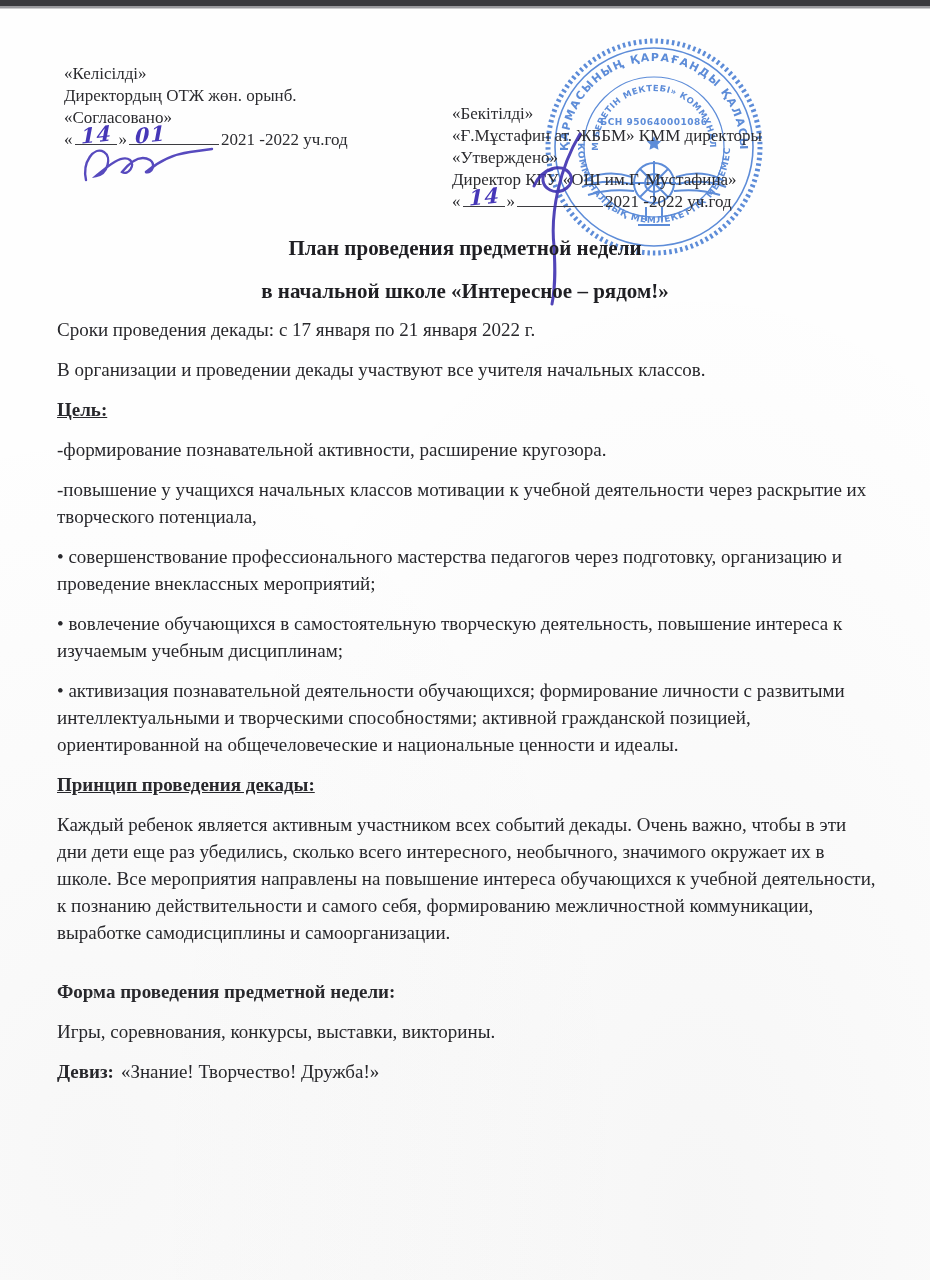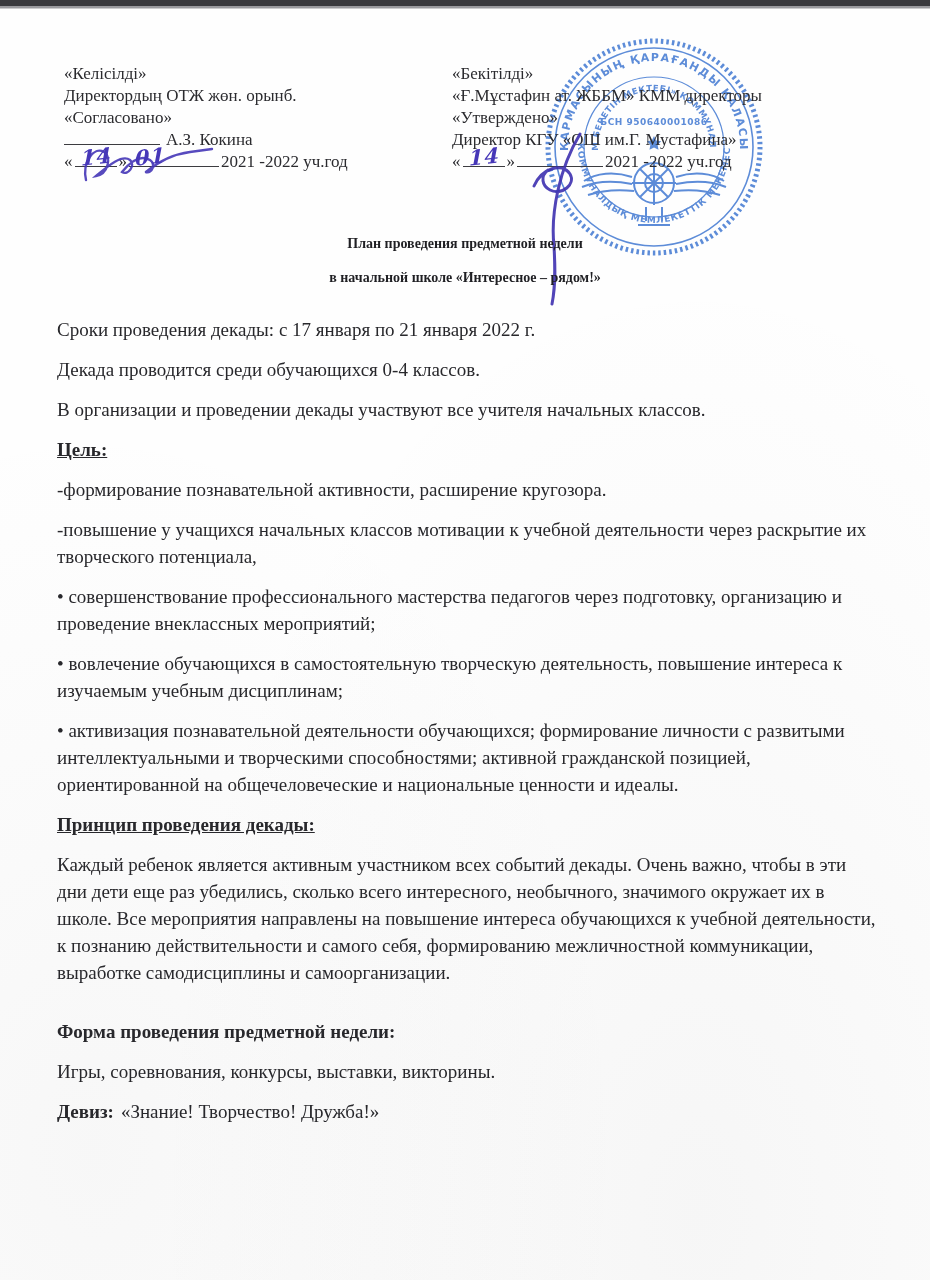--- a/index.html
+++ b/index.html
@@ -10,21 +10,21 @@
       radial-gradient(ellipse at 10% 90%, rgba(120,120,120,0.05), transparent 45%),
       #fefefe;
     font-family:"Liberation Serif", serif;
     color:#2b2b2f;
   }
   .top-edge{position:absolute;top:0;left:0;width:100%;height:9px;
     background:linear-gradient(#3a3a3e 0 6px,#9a9a9e 6px 8px,transparent);}
   
   .approval{position:absolute;top:63px;font-size:17px;line-height:22px;white-space:nowrap;}
   .approval-left{left:64px;width:385px;}
-  .approval-right{left:452px;width:450px;}
+  .approval-right{left:452px;width:450px;margin-top:40px;}
   .appr-line{height:22px;}
   .blank{display:inline-block;border-bottom:1px solid #3c3c40;height:15px;vertical-align:baseline;position:relative;}
   .blank-sig-l{width:96px;margin-right:6px;}
   .blank-sig-r{width:118px;margin-right:6px;}
   .blank-day{width:42px;margin:0 2px;}
   .blank-month-l{width:90px;margin:0 2px 0 2px;}
   .blank-month-r{width:86px;margin:0 2px 0 2px;}
   .hw{
     position:absolute;left:6px;bottom:-2px;
     font-family:"DejaVu Serif", serif;font-style:italic;font-weight:bold;
@@ -33,21 +33,21 @@
   }
   
   .stamp{position:absolute;left:540px;top:33px;width:228px;height:228px;
     mix-blend-mode:multiply;opacity:.92;pointer-events:none;}
   
   .sig{position:absolute;pointer-events:none;}
   .sig-left{left:78px;top:136px;}
   .sig-right{left:518px;top:128px;}
   
   .title{position:absolute;top:236px;left:0;width:930px;text-align:center;
-    font-weight:bold;font-size:14px;color:#1f1f23;}
+    font-weight:bold;font-size:21px;color:#1f1f23;}
   .title div{margin-bottom:18px;}
   
   .content{position:absolute;top:316px;left:57px;width:822px;
     font-size:19px;line-height:27px;text-align:left;color:#28282c;}
   .content p{margin:0 0 13px 0;}
   .heading{font-weight:bold;}
   .u{text-decoration:underline;}
   .form-heading{margin-top:32px !important;}
   .lead{font-weight:bold;margin-right:7px;}
 </style>
@@ -101,23 +101,20 @@
         <path d="M 98,192 L 130,192"></path>
       </g>
     </svg>
   </div>
 
   <div class="approval approval-left">
     <div class="appr-line">«Келісілді»</div>
     <div class="appr-line">Директордың ОТЖ жөн. орынб.</div>
     <div class="appr-line">«Согласовано»</div>
     <div class="appr-line">
-      <span class="blank blank-sig-l"></span><span>А.З. Кокина</span>
-    </div>
-    <div class="appr-line">
       <span>«</span><span class="blank blank-day"><span class="hw">14</span></span><span>»</span><span class="blank blank-month-l"><span class="hw">01</span></span><span>2021 -2022 уч.год</span>
     </div>
   </div>
 
   <div class="approval approval-right">
     <div class="appr-line">«Бекітілді»</div>
     <div class="appr-line">«Ғ.Мұстафин ат. ЖББМ» КММ директоры</div>
     <div class="appr-line">«Утверждено»</div>
     <div class="appr-line">Директор КГУ «ОШ  им.Г. Мустафина»</div>
     <div class="appr-line">
@@ -139,21 +136,20 @@
     </g>
   </svg>
 
   <div class="title">
     <div>План проведения предметной недели</div>
     <div>в начальной школе «Интересное – рядом!»</div>
   </div>
 
   <div class="content">
     <p>Сроки проведения декады: с 17 января по 21 января 2022 г.</p>
-    <p>Декада проводится среди обучающихся 0-4 классов.</p>
     <p>В организации и проведении декады участвуют все учителя начальных классов.</p>
 
     <p class="heading"><span class="u">Цель:</span></p>
     <p>-формирование познавательной активности, расширение кругозора.</p>
     <p>-повышение у учащихся начальных классов мотивации к учебной деятельности через раскрытие их творческого потенциала,</p>
 
     <p>• совершенствование профессионального мастерства педагогов через подготовку, организацию и проведение внеклассных мероприятий;</p>
     <p>• вовлечение обучающихся в самостоятельную творческую деятельность, повышение интереса к изучаемым учебным дисциплинам;</p>
     <p>• активизация познавательной деятельности обучающихся; формирование личности с развитыми интеллектуальными и творческими способностями; активной гражданской позицией, ориентированной на общечеловеческие и национальные ценности и идеалы.</p>
 

